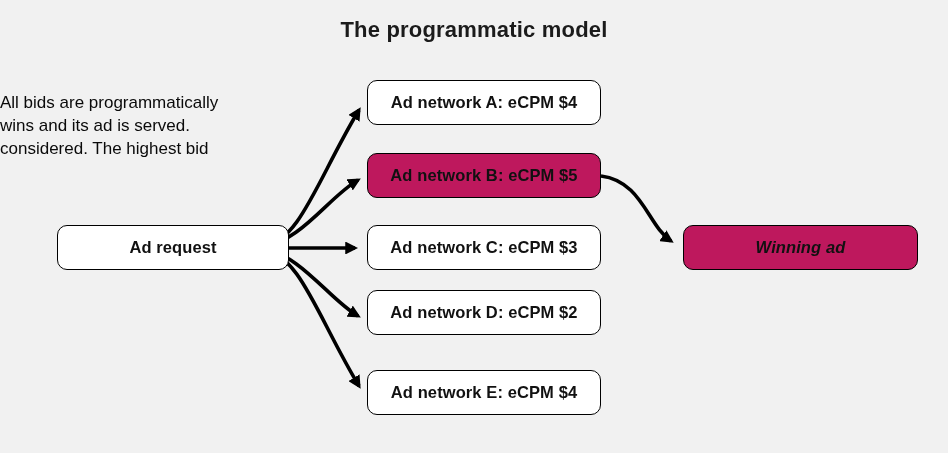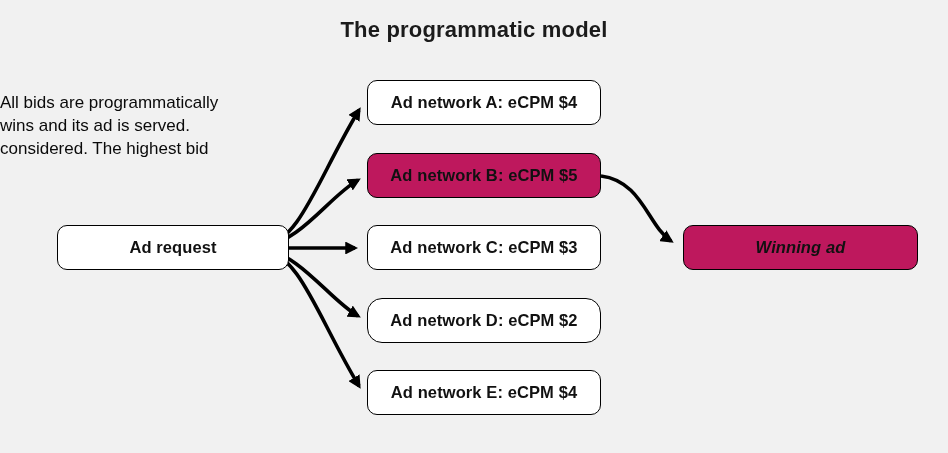--- a/index.html
+++ b/index.html
@@ -51,21 +51,21 @@
     letter-spacing: 0.1px;
   }
   .node.highlight {
     background: #be185d;
   }
   .node-ad-request { left: 31px;  top: 225px; width: 232px; margin-left: 26px; }
   .node-net        { left: 367px; width: 234px; }
   .node-net-a { top: 80px; border-radius: 10px;  }
   .node-net-b { top: 153px; }
   .node-net-c { top: 225px; }
-  .node-net-d { top: 298px; border-radius: 15px; }
+  .node-net-d { top: 290px; }
   .node-net-e { top: 370px; }
   .node-winning    { left: 683px; top: 225px; width: 235px; font-style: italic; }
   .arrows {
     position: absolute;
     left: 0;
     top: 0;
     width: 948px;
     height: 453px;
     pointer-events: none;
   }

